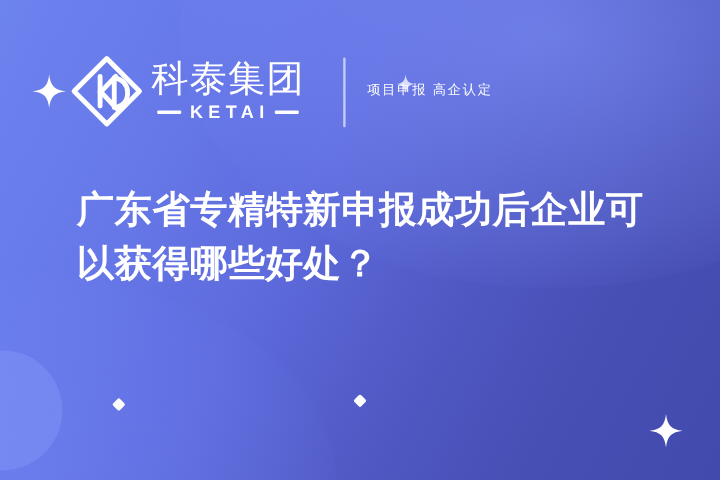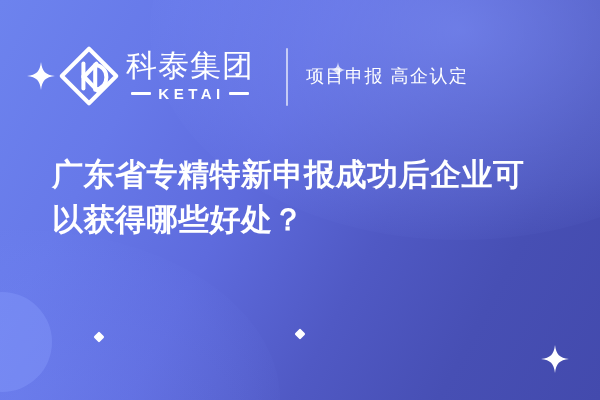--- a/index.html
+++ b/index.html
@@ -147,39 +147,39 @@
   }
   .tagline-main {
     color: #ffffff;
     font-size: 27px;
     letter-spacing: 1.5px;
     line-height: 1.15;
     white-space: nowrap;
   }
   .tagline-sub {
     color: #ffffff;
-    font-size: 18px;
+    font-size: 11px;
     letter-spacing: 1.5px;
     line-height: 1.25;
     margin-top: 0;
     white-space: nowrap;
   }
   .sparkle-tagline {
     position: absolute;
     left: 24px;
     top: 24px;
     width: 16px;
     height: 16px;
     opacity: 0.75;
   }
 
   
   #title {
     position: absolute;
-    left: 52px;
+    left: 64px;
     top: 152px;
     width: 500px;
     color: #ffffff;
     font-size: 31px;
     font-weight: bold;
     line-height: 45px;
     letter-spacing: 0.5px;
   }
 
   

